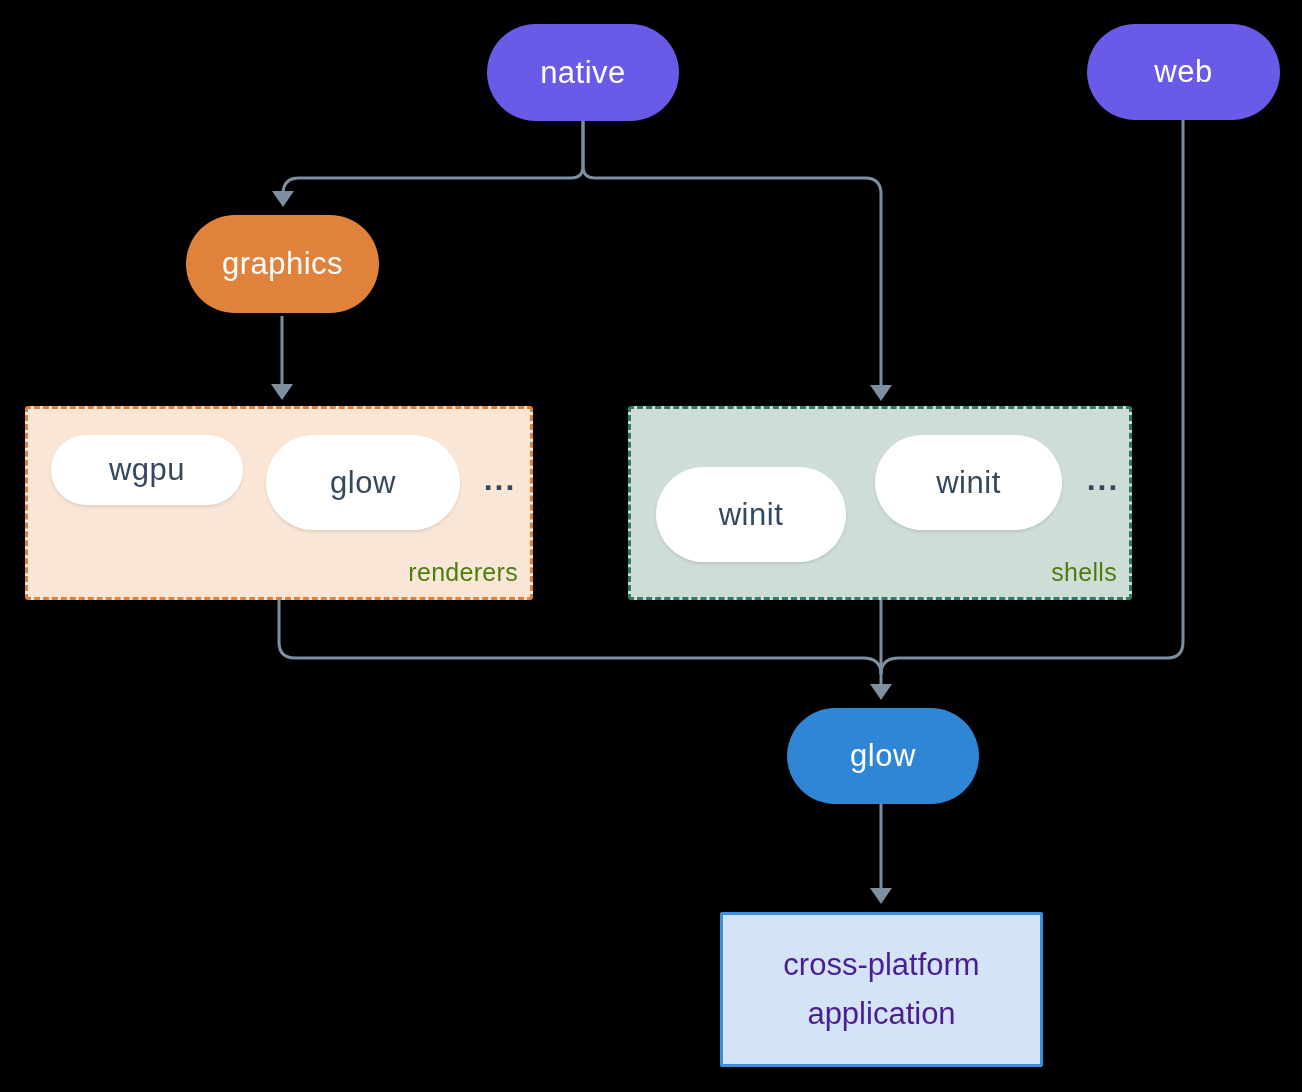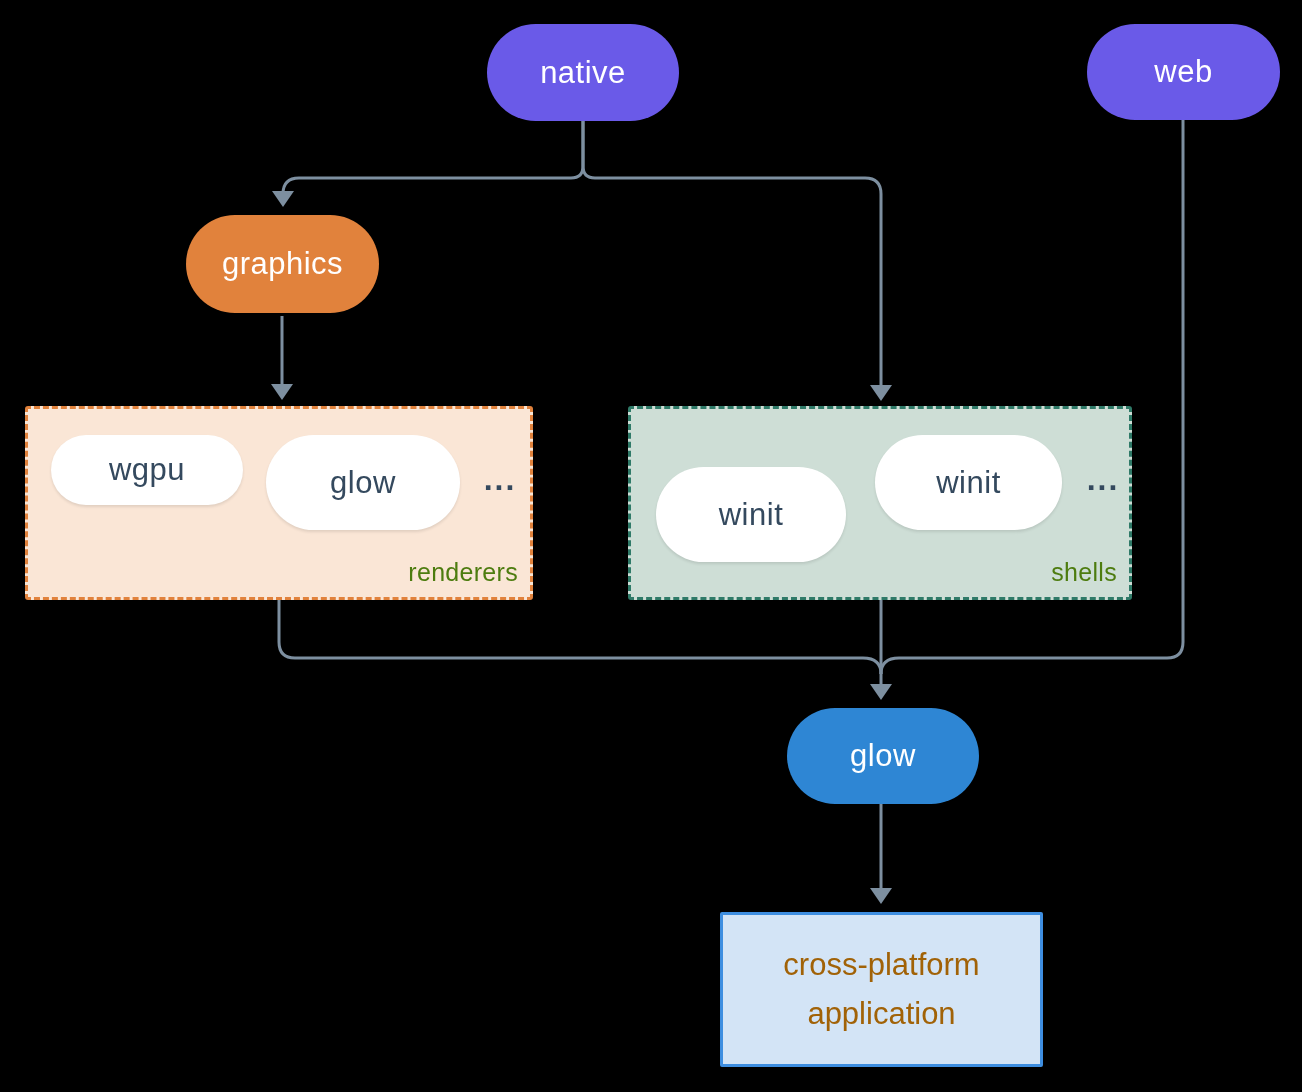--- a/index.html
+++ b/index.html
@@ -92,21 +92,21 @@
   #pill-winit  { left: 25px;  top: 26px; width: 190px; height: 95px; margin-top: 32px; }
   #pill-glutin { left: 244px; top: 26px; width: 187px; height: 95px; }
   #renderers-ellipsis { left: 437px; }
   #shells-ellipsis    { left: 437px; }
   #node-app {
     left: 720px; top: 912px;
     width: 323px; height: 155px;
     background: #D3E4F6;
     border: 3px solid #3E8EE0;
     border-radius: 2px;
-    color: #a16207;
+    color: #4c1d95;
     font-size: 31px;
     line-height: 1.55;
     text-align: center;
     padding: 0 30px;
   }
 </style>
 </head>
 <body>
 
 <div class="canvas">

